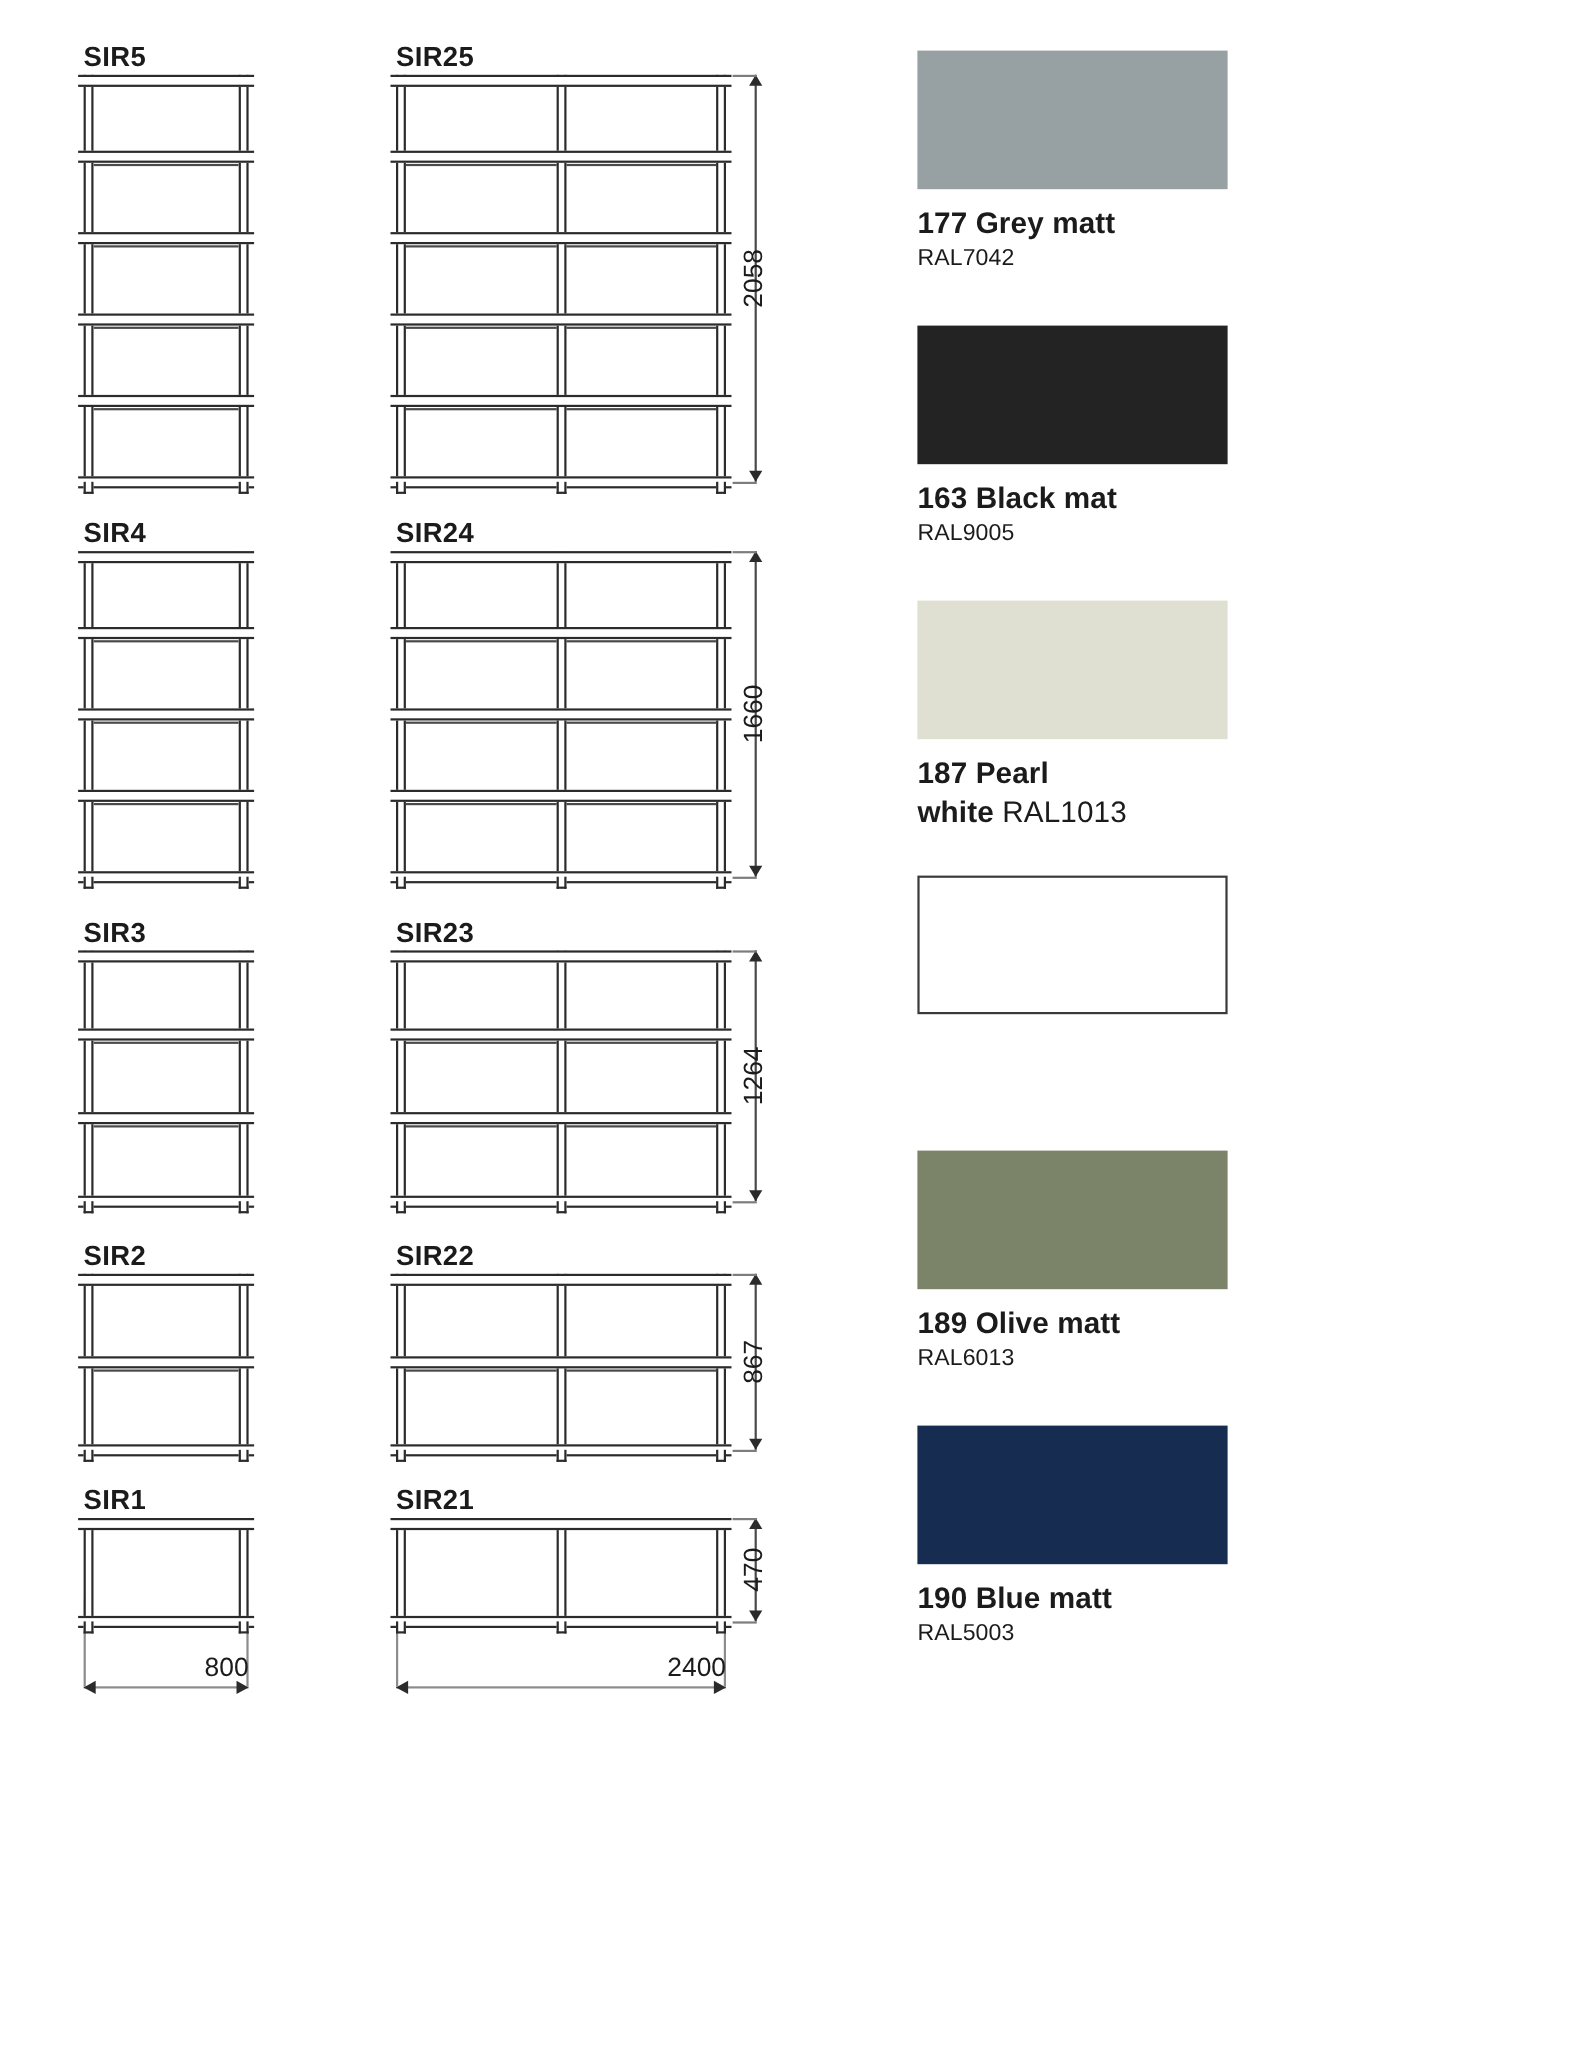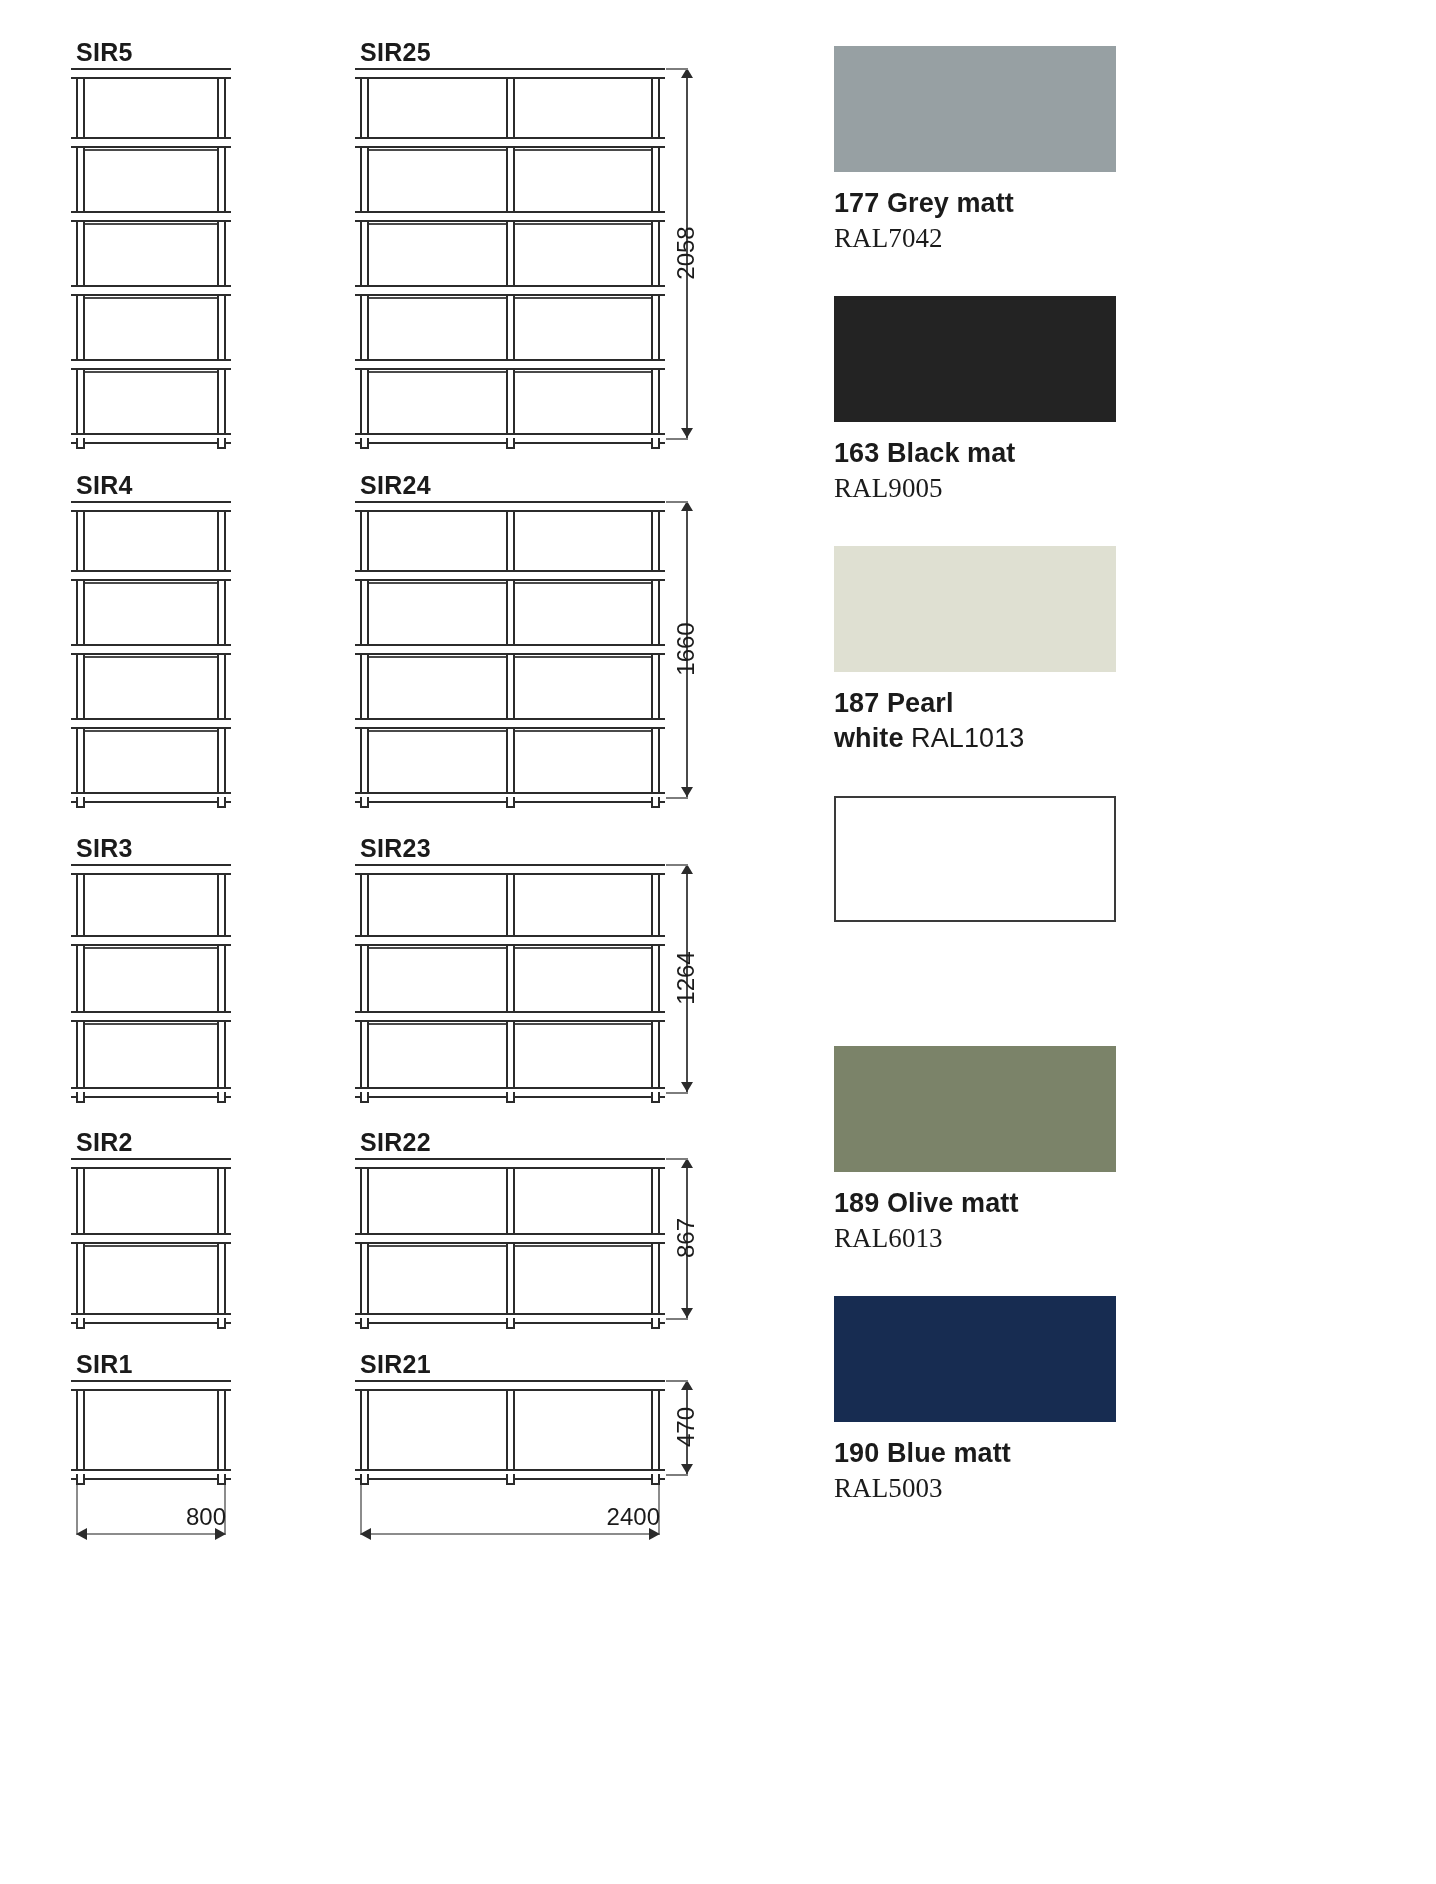--- a/index.html
+++ b/index.html
@@ -149,26 +149,25 @@
   .swatch.bordered { border: 2px solid #3a3a3a; }
   .color-name {
     margin-top: 14px;
     font-size: 27px;
     font-weight: bold;
     color: #1b1b1b;
     line-height: 1.30;
     letter-spacing: .1px;
   }
   .color-ral {
-    font-size: 27px;
+    font-size: 21px;
     font-weight: normal;
     color: #1b1b1b;
     line-height: 1.30;
     letter-spacing: .1px;
-    font-family: Liberation Serif, serif;
   }
   .color-name .inline-ral { font-weight: normal; text-align: center; }
 </style>
 </head>
 <body>
 
 <div id="page">
 
   <div class="diagrams">
       <div class="unit" style="left: 76px; top: 22px;">

